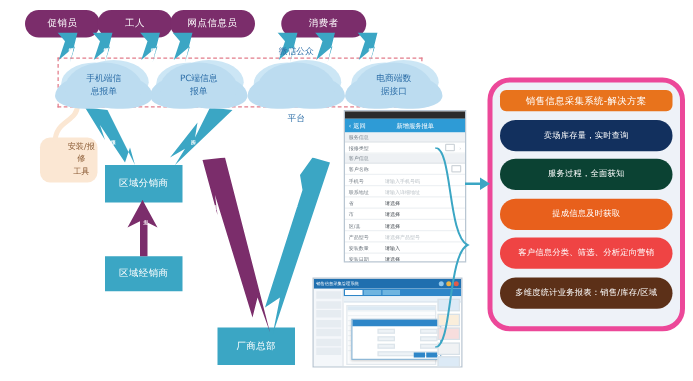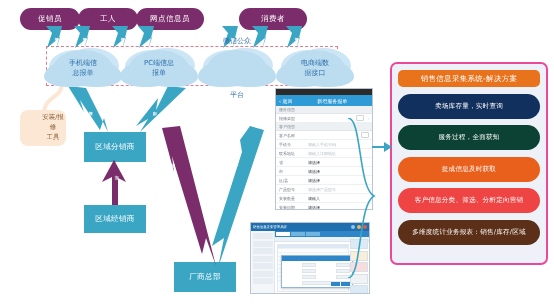--- a/index.html
+++ b/index.html
@@ -81,22 +81,22 @@
     align-items: center; justify-content: center;
     text-align: center;
   }
 
   
   #panel {
     position: absolute;
     left: 390px; top: 62px;
     width: 158px; height: 203px;
     background: #EEF2F8;
-    border: 2px solid #ec4899;
-    border-radius: 7px;
+    border: 4px solid #ec4899;
+    border-radius: 18px;
     padding: 6px;
   }
   #panel-title {
     height: 17px;
     background: #E8731C;
     border-radius: 5px;
     color: #fff;
     font-size: 7.5px;
     display: flex; align-items: center; justify-content: center;
     letter-spacing: .3px;
@@ -183,21 +183,21 @@
 
   <div class="role-pill" style="left:20px; top:8px; width:60px;">
     <span>促销员</span>
   </div>
   <div class="role-pill" style="left:78px; top:8px; width:60px;">
     <span>工人</span>
   </div>
   <div class="role-pill" style="left:136px; top:8px; width:68px;">
     <span>网点信息员</span>
   </div>
-  <div class="role-pill" style="left:239px; top:8px; width:68px;">
+  <div class="role-pill" style="left:225px; top:8px; width:68px;">
     <span>消费者</span>
   </div>
 
   <svg class="abs" style="left:0; top:26px; width:554px; height:34px; z-index:3;">
     <g fill="#3BA6C4">
       <path d="M46 0 L62 0 L56 24 L60 11 L47 22 L52 7 Z"></path>
       <path d="M74 0 L90 0 L84 24 L88 11 L75 22 L80 7 Z"></path>
       <path d="M112 0 L128 0 L122 24 L126 11 L113 22 L118 7 Z"></path>
       <path d="M138 0 L154 0 L148 24 L152 11 L139 22 L144 7 Z"></path>
       <path d="M222 0 L238 0 L232 24 L236 11 L223 22 L228 7 Z"></path>
@@ -229,21 +229,21 @@
   </div>
   <div class="cloud" style="left:284px; top:50px;">
     <div class="cloud-bg"></div>
     <div class="cloud-txt">电商端数</div>
     <div class="cloud-txt">据接口</div>
   </div>
 
   <svg class="abs" style="left:40px; top:84px; width:50px; height:30px; z-index:2;">
     <path d="M22 0 C22 14, 4 12, 4 30" stroke="#FBE7D3" stroke-width="4" fill="none"></path>
   </svg>
-  <div class="tool-bubble" style="left:20px; top:110px;padding-left:20px;">
+  <div class="tool-bubble" style="left:32px; top:110px;padding-left:20px;">
     <div>安装/报修</div>
     <div>工具</div>
   </div>
 
   <svg class="abs" style="left:0; top:86px; width:554px; height:55px; z-index:3;">
     <g fill="#3BA6C4">
       <path d="M68 0 L86 2 L108 46 L104 32 L100 44 L80 14 L84 26 Z"></path>
       <path d="M168 0 L186 2 L140 46 L148 33 L136 40 L158 12 L156 24 Z"></path>
     </g>
   </svg>

